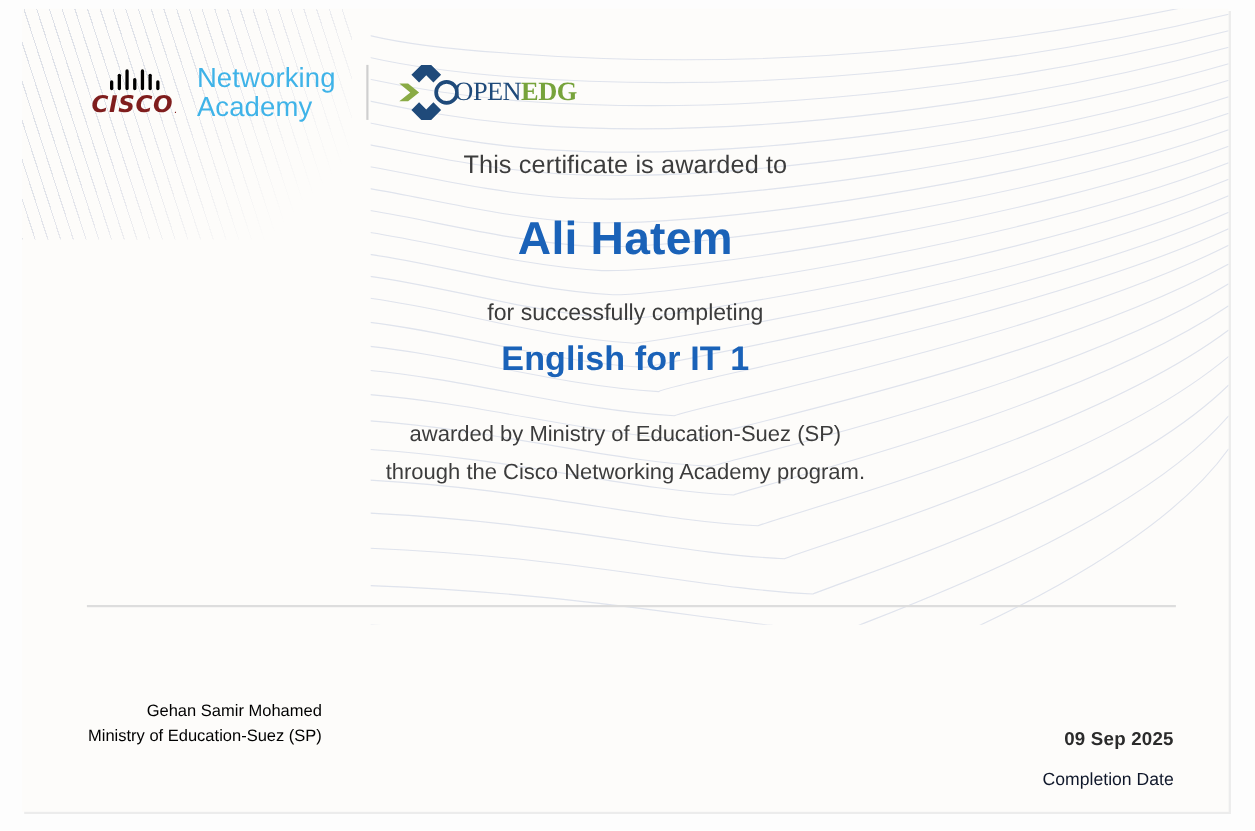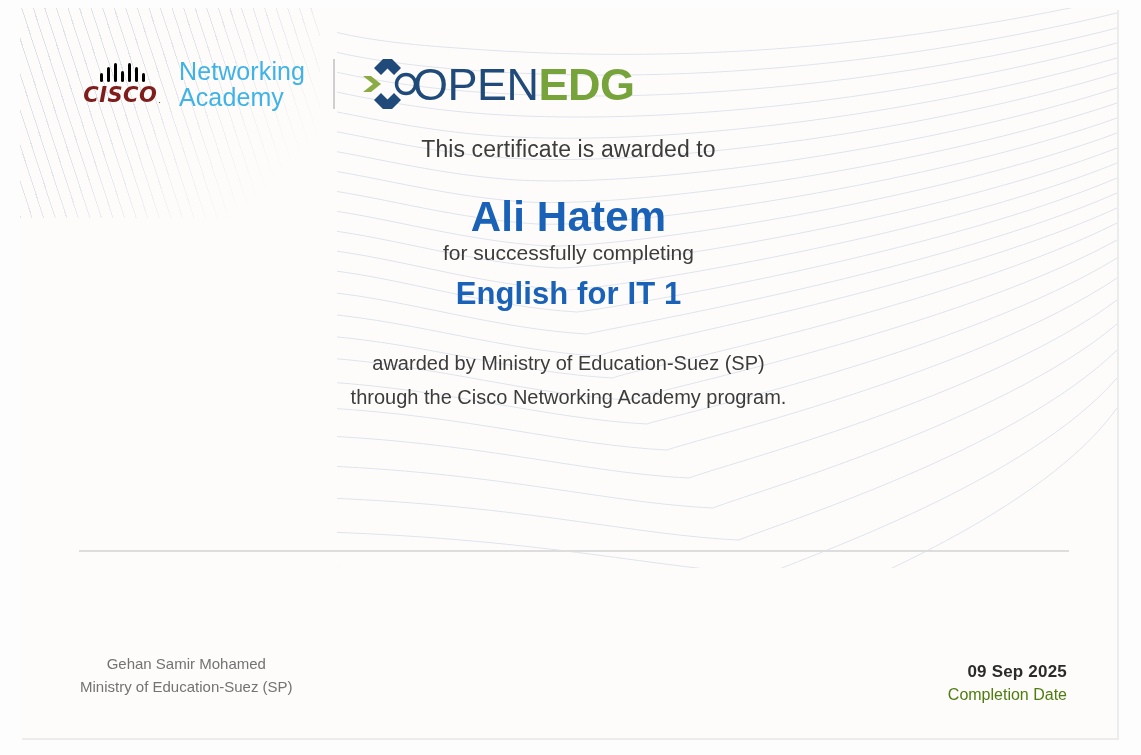--- a/index.html
+++ b/index.html
@@ -137,22 +137,22 @@
     height: 50px;
     background: #cfcfcf;
     margin: 0 26px 0 28px;
   }
   .openedg-logo {
     display: flex;
     align-items: center;
   }
   .openedg-mark { width: 56px; height: 52px; display:block; }
   .openedg-word {
-    font-family: Liberation Sans, sans-serif;
-    font-size: 45px;
+    font-family: Liberation Serif, serif;
+    font-size: 24px;
     line-height: 1;
     letter-spacing: -0.5px;
     margin-left: -4px;
     text-align: right;
   }
   .openedg-word .open { color: #1f4a7a; font-weight: 400; }
   .openedg-word .edg  { color: #77a33b; font-weight: bold; }
 
   
   .body-block {
@@ -170,20 +170,21 @@
   .recipient {
     font-size: 42px;
     font-weight: bold;
     color: #1a62b8;
     margin-top: 30px;
     letter-spacing: 0.2px;
   }
   .line-completing {
     font-size: 21px;
     color: #3c3c3c;
+    margin-top: 32px;
   }
   .course {
     font-size: 31px;
     font-weight: bold;
     color: #1a62b8;
     margin-top: 11px;
     letter-spacing: 0.1px;
   }
   .offered {
     font-size: 20px;
@@ -199,43 +200,43 @@
     top: 542px;
     width: 990px;
     height: 2px;
     background: #dddddd;
   }
 
   
   .footer-left {
     position: absolute;
     left: 60px;
-    top: 645px;
+    top: 628px;
     font-size: 15px;
-    color: #737373;
+    color: #000000;
     line-height: 1.52;
-    text-align: center;
+    text-align: right;
   }
   .footer-right {
     position: absolute;
     right: 50px;
     top: 654px;
     text-align: right;
     color: #2b2b2b;
   }
   .completion-date {
     font-size: 17px;
     font-weight: bold;
     letter-spacing: 0.2px;
   }
   .completion-label {
     font-size: 16px;
     font-weight: normal;
-    margin-top: 4px;
-    color: #4d7c0f;
+    margin-top: 19px;
+    color: #0f172a;
   }
 </style>
 </head>
 <body>
 
 <div class="page">
 
   <div class="frame-shadow"></div>
 
   <div class="certificate">

